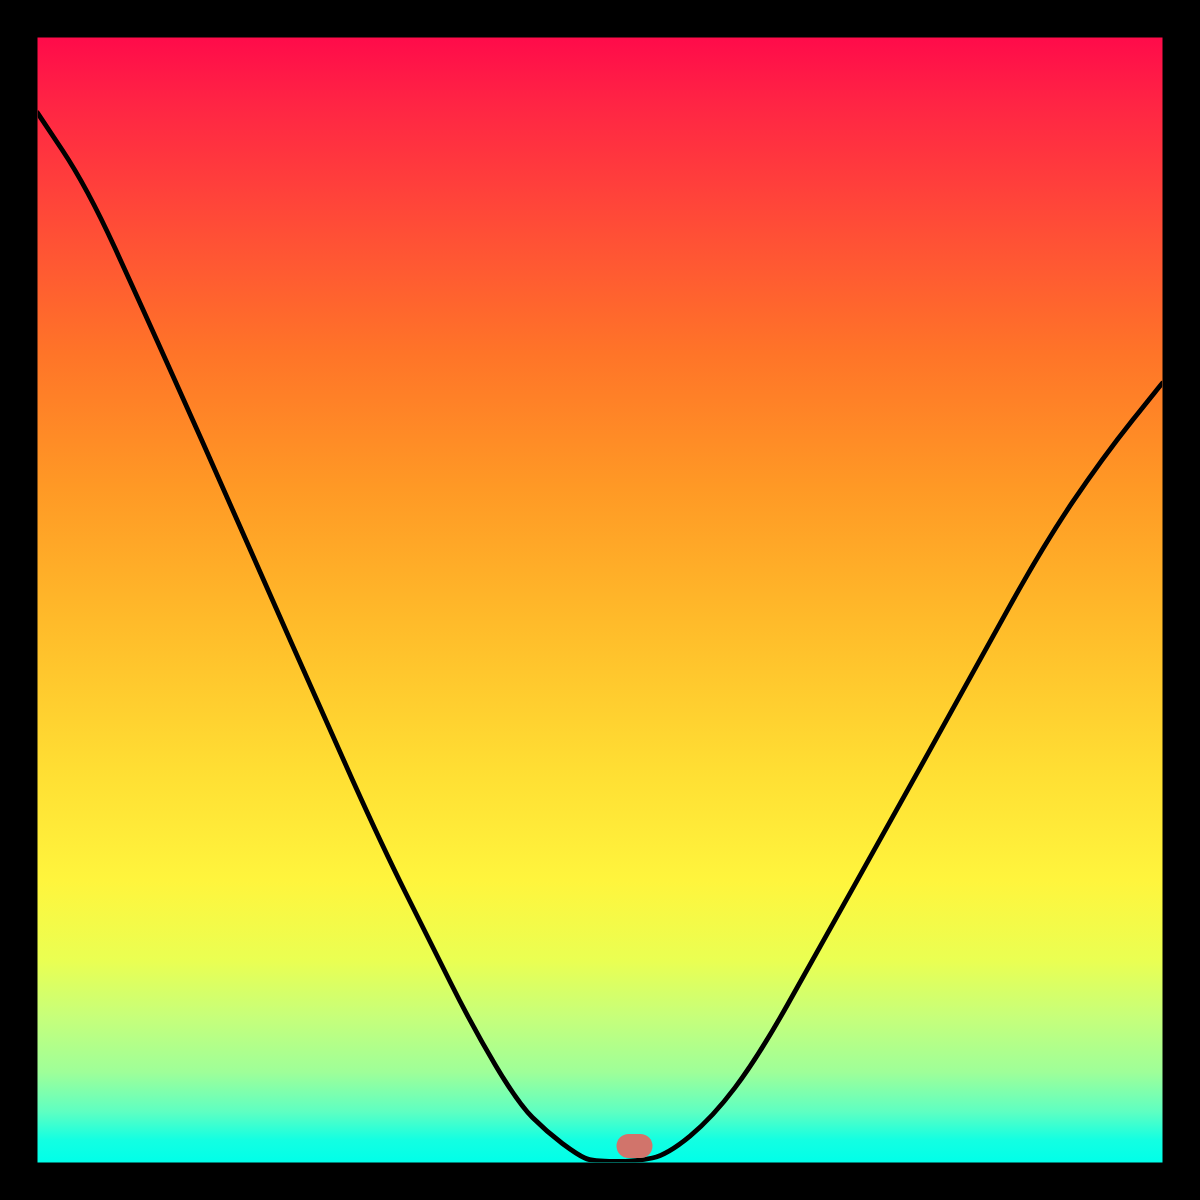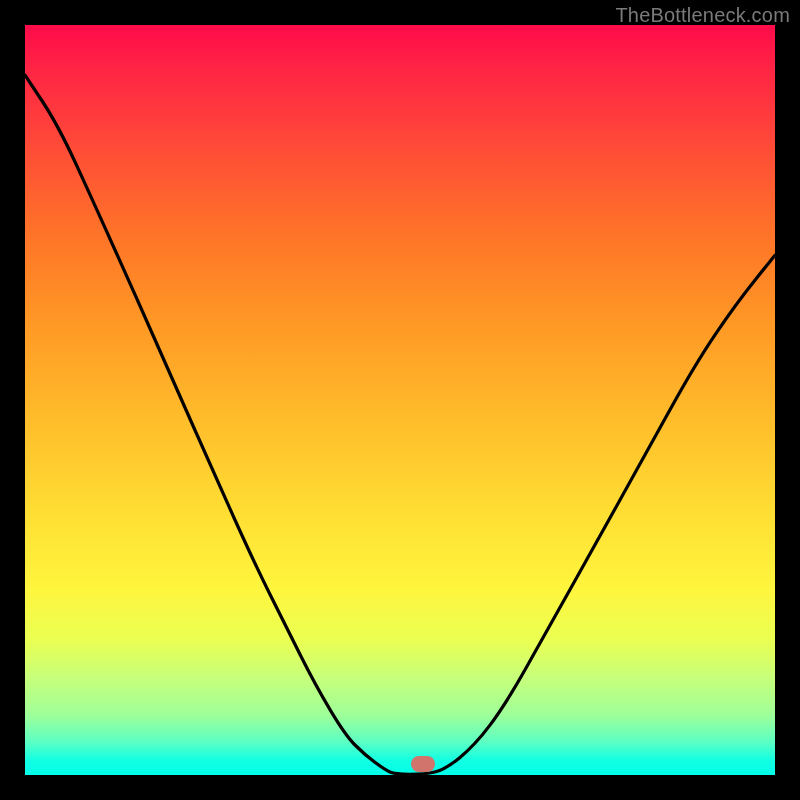--- a/index.html
+++ b/index.html
@@ -79,15 +79,14 @@
 
 <div class="chart-frame">
 
   <div class="plot-area">
     <svg class="curve-svg" viewBox="0 0 750 750" preserveAspectRatio="none">
       <path id="curve-path" class="curve-path" d="M 0.0 50.2 Q 0.0 50.2 16.5 75.0 Q 33.0 99.8 51.4 139.9 Q 69.8 180.0 90.0 225.0 Q 110.3 270.0 130.1 315.0 Q 150.0 360.0 169.9 405.0 Q 189.8 450.0 210.0 495.0 Q 230.3 540.0 245.3 570.0 Q 260.3 600.0 275.3 630.0 Q 290.3 660.0 305.3 685.1 Q 320.3 710.3 330.0 720.0 Q 339.8 729.8 349.9 737.3 Q 360.0 744.8 364.9 747.0 Q 369.8 749.3 384.8 749.3 Q 399.8 749.3 409.9 747.0 Q 420.0 744.8 435.0 732.4 Q 450.0 720.0 465.0 700.1 Q 480.0 680.3 499.9 645.0 Q 519.8 609.8 544.9 564.8 Q 570.0 519.8 595.1 474.8 Q 620.3 429.7 645.0 384.7 Q 669.8 339.7 690.0 309.8 Q 710.3 279.8 730.1 255.0 T 750.0 230.3"></path>
     </svg>
     <div id="marker" class="marker" style="left: 397.5px; top: 738.75px; background: rgb(209, 116, 107);"></div>
   </div>
 
-  <div class="watermark">TheBottleneck.com</div>
 
 </div>
 
 </body></html>

